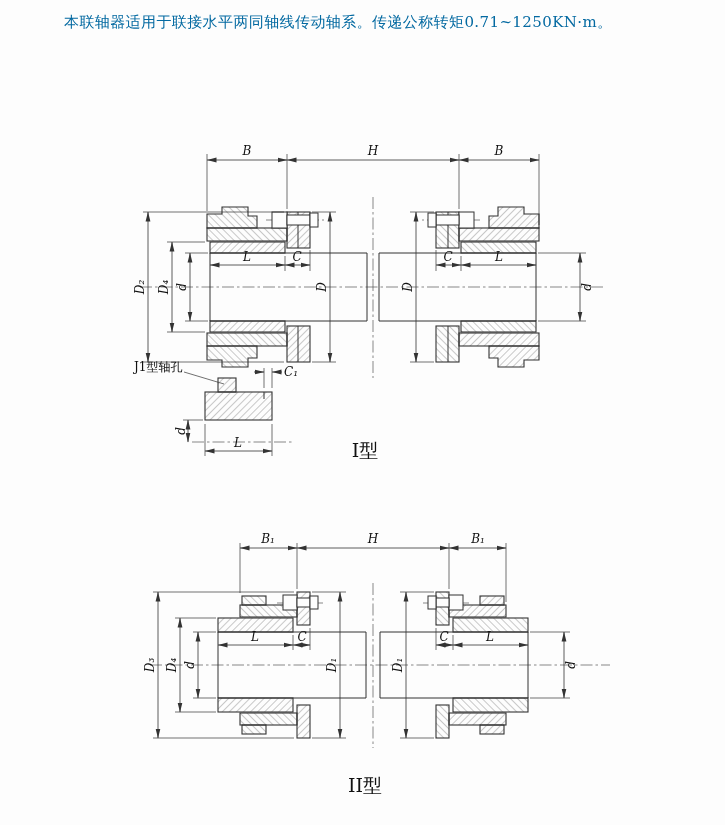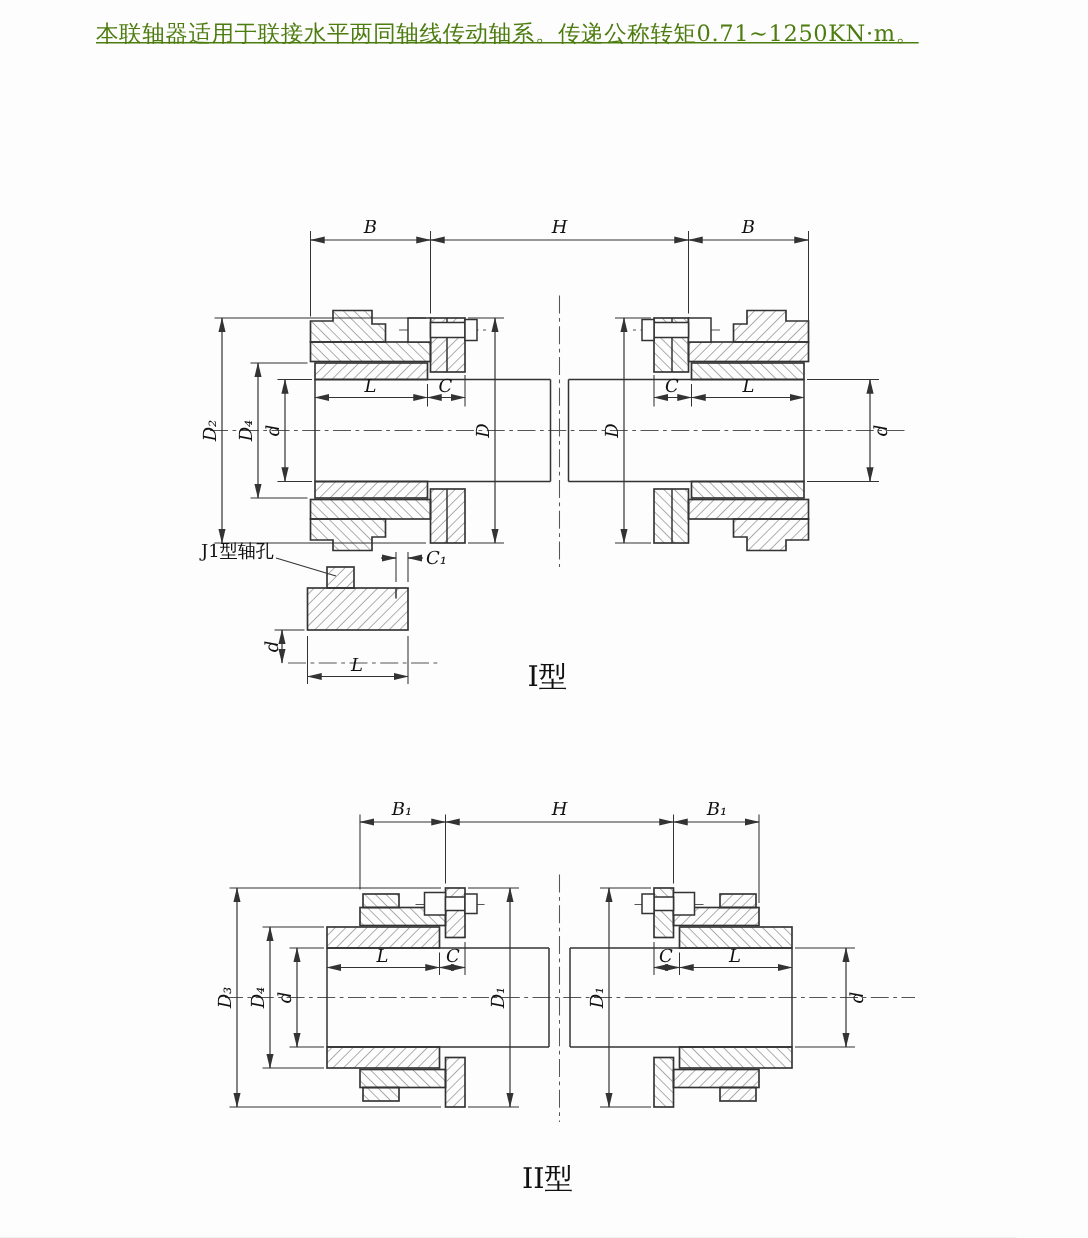--- a/index.html
+++ b/index.html
@@ -3,21 +3,21 @@
 <meta charset="utf-8">
 <style>
   html,body{margin:0;padding:0;background:#e9e9e9;}
   .page{
     position:relative;width:725px;height:825px;margin:0 auto;
     background:#fdfdfd;overflow:hidden;
     font-family:"DejaVu Serif","DejaVu Sans",serif;
   }
   .hdr{
     position:absolute;left:64px;top:13px;width:610px;
-    font-size:15px;color:#4d7c0f;letter-spacing:.4px;white-space:nowrap;text-decoration:underline;
+    font-size:15px;color:#0369a1;letter-spacing:.4px;white-space:nowrap;
   }
   svg{position:absolute;left:0;top:0;}
   .ln{stroke:#333;stroke-width:1;fill:none;}
   .part{stroke:#333;stroke-width:1.1;}
   .white{fill:#fdfdfd;stroke:#333;stroke-width:1;}
   .cl{stroke:#555;stroke-width:.7;stroke-dasharray:12 3 2.5 3;fill:none;}
   .ext{stroke:#333;stroke-width:.7;fill:none;}
   .dim{stroke:#333;stroke-width:.8;fill:none;}
   .dimtxt{font:italic 12px "DejaVu Serif","DejaVu Sans",serif;fill:#111;}
   .lbl{font:12px "DejaVu Serif","DejaVu Sans",serif;fill:#111;}

